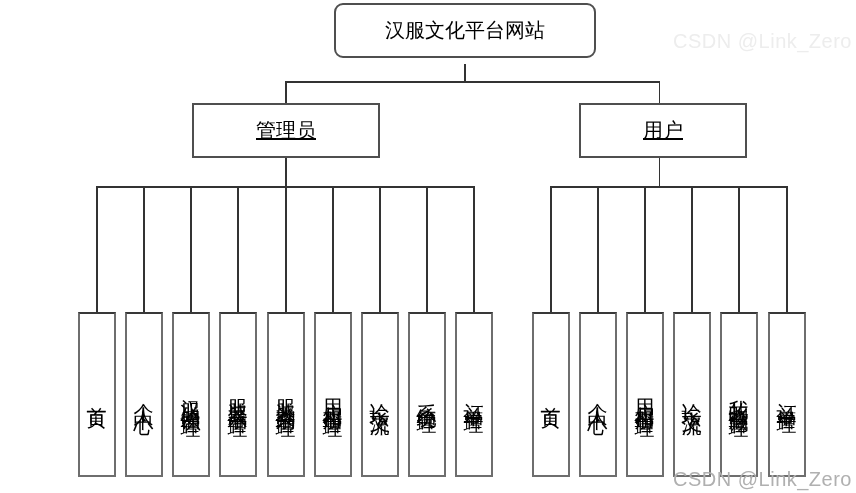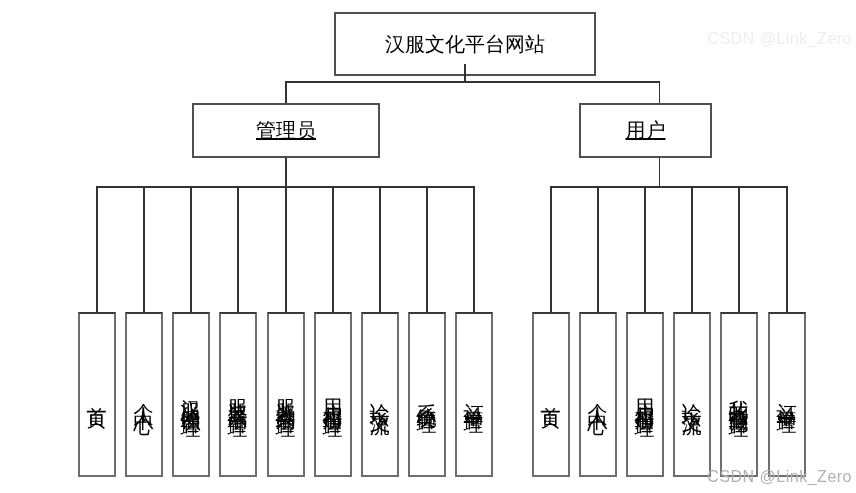--- a/index.html
+++ b/index.html
@@ -5,40 +5,40 @@
   html,body{margin:0;padding:0;background:#ffffff;}
   body{font-family:"Liberation Sans","DejaVu Sans",sans-serif;}
   #canvas{position:relative;width:856px;height:493px;background:#ffffff;overflow:hidden;}
 
   .node{
     position:absolute;box-sizing:border-box;background:#ffffff;
     border:2px solid #4f4f4f;
     display:flex;align-items:center;justify-content:center;
     font-size:20px;color:#000000;white-space:nowrap;
   }
-  .lvl1{left:334px;top:12px;width:262px;height:64px;}
+  .lvl1{left:334px;top:3px;width:262px;height:55px;border-radius:9px;}
   .lvl2{top:103px;height:55px;text-decoration:underline;}
   .lvl2.admin{left:192px;width:188px;}
-  .lvl2.user{left:579px;width:133px;}
+  .lvl2.user{left:579px;width:168px;}
 
   .leaf{
     top:312px;width:38px;height:165px;
     border:2px solid #6e6e6e;border-top-color:#383838;
   }
   .leaf .vtext{
     writing-mode:vertical-rl;text-orientation:upright;
     letter-spacing:4px;line-height:1;font-size:20px;
   }
 
   .connector{position:absolute;background:#333333;}
   .hline{height:1.5px;}
   .vline{width:1.5px;}
 
   .watermark{
-    position:absolute;font-size:16px;letter-spacing:0.5px;
+    position:absolute;font-size:20px;letter-spacing:0.5px;
     font-family:"Liberation Sans",sans-serif;white-space:nowrap;
   }
   .wm-bottom{right:4px;top:468px;color:#b0b0b0;}
   .wm-top{right:4px;top:30px;color:#ededed;}
 </style>
 </head>
 <body>
 
 <div id="canvas">
 

